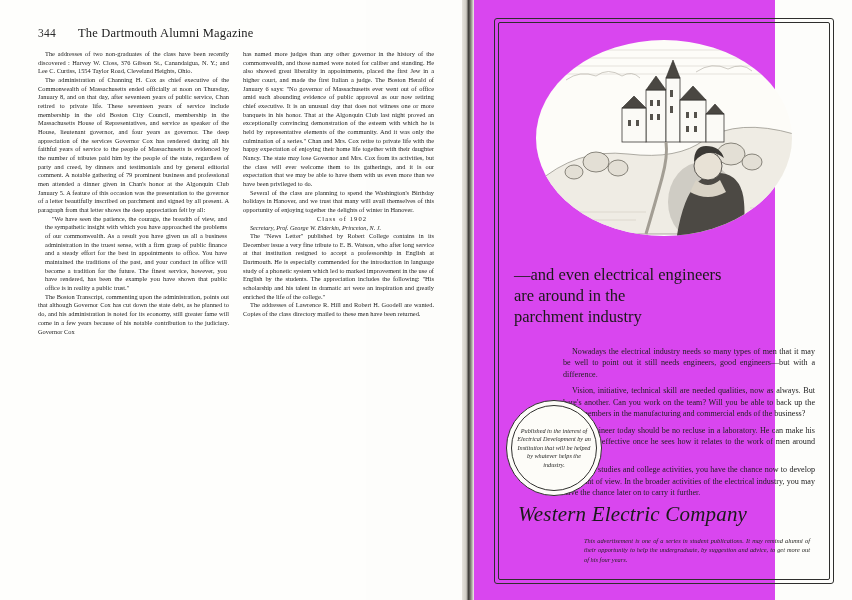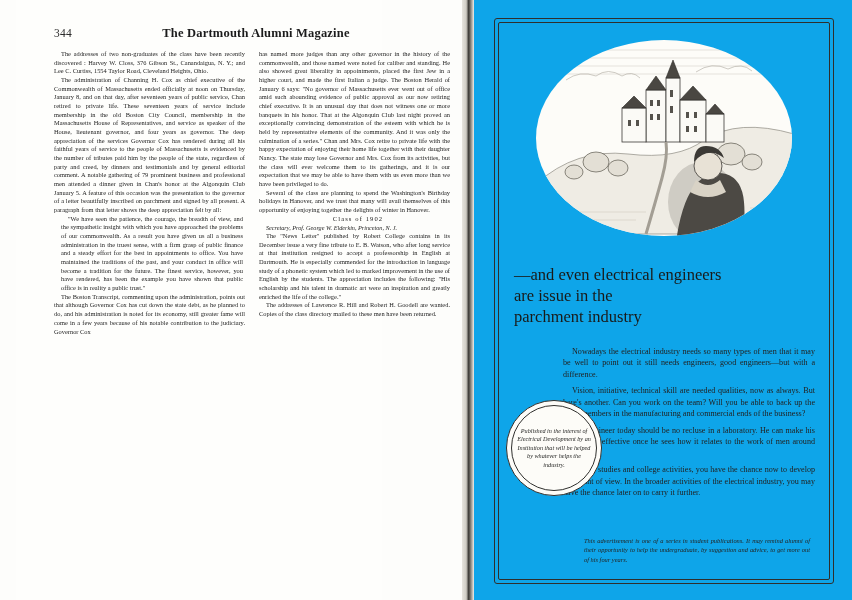--- a/index.html
+++ b/index.html
@@ -23,41 +23,40 @@
 
   
   .left-page {
     position: absolute;
     left: 0;
     top: 0;
     width: 366px;
     height: 600px;
     background: #fefefc;
     padding: 0;
-    margin-left: 16px;
   }
   .head-row {
     position: absolute;
     left: 38px;
     top: 26px;
     width: 392px;
     display: flex;
     align-items: baseline;
   }
   .folio {
     font-size: 11.5px;
     letter-spacing: 0.3px;
     color: #2a2a2a;
     width: 40px;
   }
   .running-head {
     flex: 1;
-    text-align: center;
+    text-align: left;
     font-size: 12.5px;
-    font-weight: bold;
+    font-weight: normal;
     letter-spacing: 0.2px;
     color: #1b1b1b;
     padding-right: 28px;
   }
   .columns {
     position: absolute;
     left: 38px;
     top: 50px;
     width: 396px;
     height: 520px;
@@ -108,23 +107,23 @@
     width: 12px;
     height: 600px;
     background: linear-gradient(to right, #e7e5df 0%, #cfccc4 35%, #3c3a36 55%, #8d8a83 75%, #f2f0ea 100%);
   }
 
   
   .right-page {
     position: absolute;
     left: 474px;
     top: 0;
-    width: 378px;
-    height: 600px;
-    background: #0ea5e9;
+    width: 301px;
+    height: 600px;
+    background: #d946ef;
   }
   .ad-border {
     position: absolute;
     left: 20px;
     top: 18px;
     width: 338px;
     height: 564px;
     border: 1.6px solid #2f2f2d;
     border-radius: 3px;
   }
@@ -345,33 +344,34 @@
               <line x1="10" y1="178" x2="120" y2="178"></line>
               <line x1="10" y1="186" x2="110" y2="186"></line>
               <line x1="224" y1="174" x2="268" y2="174"></line>
             </g>
           </g>
         </svg>
       </div>
 
       <div class="headline">
         <div>—and even electrical engineers</div>
-        <div>are issue in the</div>
+        <div>are around in the</div>
         <div>parchment industry</div>
       </div>
 
       <div class="body-copy">
         <p>Nowadays the electrical industry needs so many types of men that it may be well to point out it still needs engineers, good engineers—but with a difference.</p>
         <p>Vision, initiative, technical skill are needed qualities, now as always. But here's another. Can you work on the team? Will you be able to back up the other members in the manufacturing and commercial ends of the business?</p>
         <p>The engineer today should be no recluse in a laboratory. He can make his work more effective once he sees how it relates to the work of men around him.</p>
         <p>In your studies and college activities, you have the chance now to develop this point of view. In the broader activities of the electrical industry, you may have the chance later on to carry it further.</p>
       </div>
 
       <div class="seal">
         <div class="seal-text">Published in the interest of Electrical Development by an Institution that will be helped by whatever helps the industry.</div>
       </div>
 
+      <div class="brand">Western Electric Company</div>
 
       <div class="fineprint">This advertisement is one of a series in student publications. It may remind alumni of their opportunity to help the undergraduate, by suggestion and advice, to get more out of his four years.</div>
     </div>
   </div>
 
 </div>
 
 </body></html>

